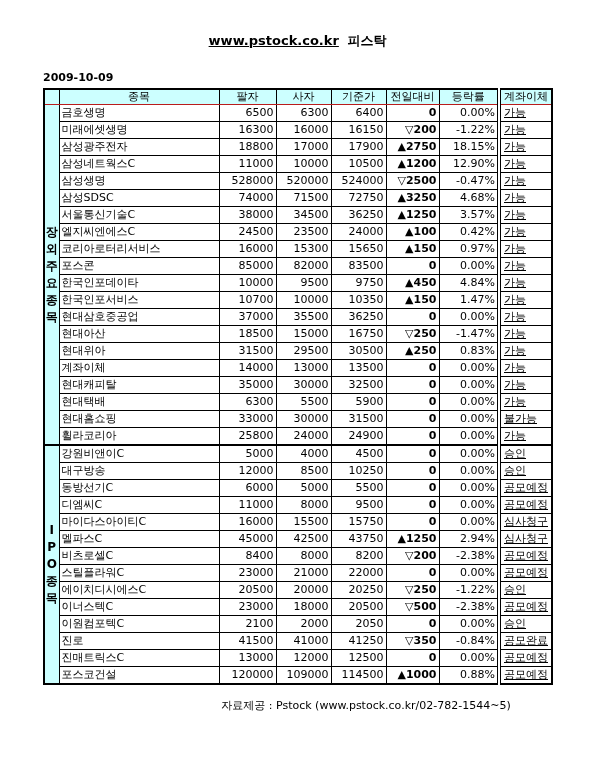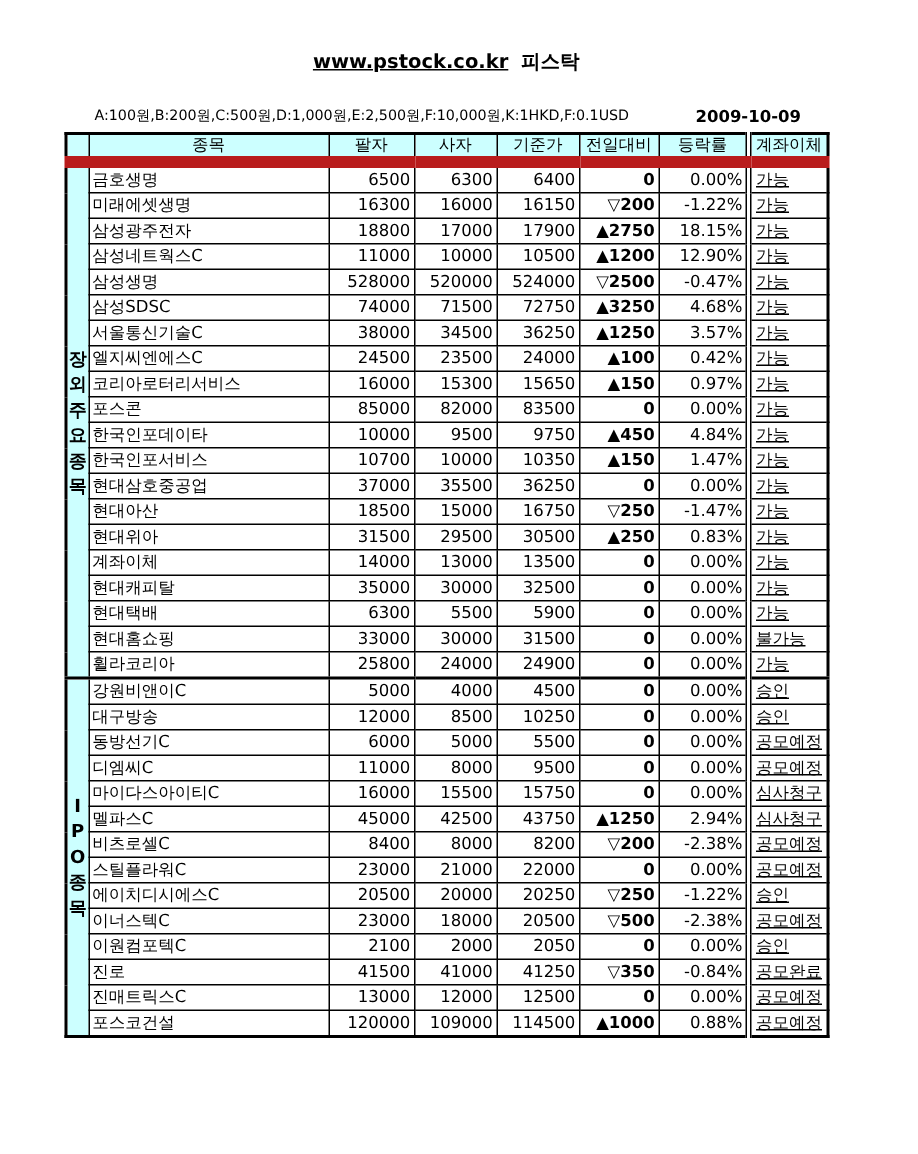--- a/index.html
+++ b/index.html
@@ -15,21 +15,21 @@
   .info-row { position:absolute; top:64px; left:43px; width:509px; height:20px;
               display:flex; justify-content:space-between; align-items:flex-end; }
   .legend { font-size:9.5px; padding-left:20px; white-space:nowrap; }
   .date { font-size:11px; font-weight:bold; padding-right:18px; }
 
   table.stock { position:absolute; top:88px; left:43px; border-collapse:collapse;
                 table-layout:fixed; border:2px solid #000; font-size:11px; }
   th, td { border:1px solid #000; padding:0 3px; height:16px; line-height:16px;
            overflow:hidden; white-space:nowrap; }
   th { background:#ccffff; font-weight:normal; height:14px; line-height:14px;
-       border-bottom:8px solid #b91c1c; text-align:center; padding:0 1px; }
+       border-bottom:1px solid #b91c1c; text-align:center; padding:0 1px; }
   td.sb, th.sb { background:#ccffff; padding:0; }
   td.name { text-align:left; padding-left:2px; }
   td.num  { text-align:right; padding-right:2px; }
   td.chg  { text-align:right; padding-right:2px; font-weight:bold; }
   td.ctr  { text-align:left;text-decoration:underline; }
   .dbl { border-left:4px double #000 !important; }
   tr.section-start td { border-top:2px solid #000;margin-top:47px; }
   .vlabel { display:flex; flex-direction:column; align-items:center; justify-content:center;
             font-weight:bold; font-size:12px; }
   .vlabel span { display:block; line-height:17px; }
@@ -41,21 +41,20 @@
 <body>
 
 <div class="sheet">
 
   <div class="title-row">
     <span class="title-link">www.pstock.co.kr</span>
     <span class="title-suffix">피스탁</span>
   </div>
 
   <div class="info-row">
-    <span class="legend">A:100원,B:200원,C:500원,D:1,000원,E:2,500원,F:10,000원,K:1HKD,F:0.1USD</span>
     <span class="date">2009-10-09</span>
   </div>
 
   <table class="stock">
     <colgroup>
       <col style="width:15px">
         <col style="width:160px">
         <col style="width:57px">
       <col style="width:55px">
         <col style="width:55px">
@@ -397,14 +396,15 @@
           <td class="num">120000</td>
           <td class="num">109000</td>
           <td class="num">114500</td>
           <td class="chg">▲1000</td>
           <td class="num">0.88%</td>
           <td class="ctr dbl">공모예정</td>
         </tr>
       </tbody>
   </table>
 
+  <div class="footer">자료제공 : Pstock (www.pstock.co.kr/02-782-1544~5)</div>
 
 </div>
 
 </body></html>

